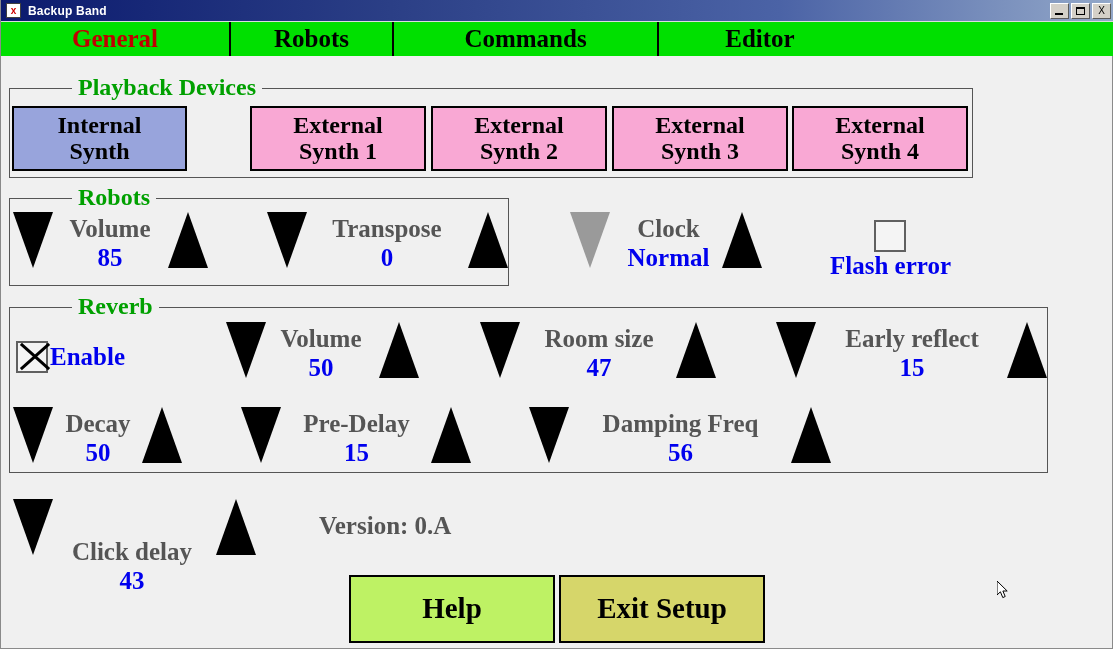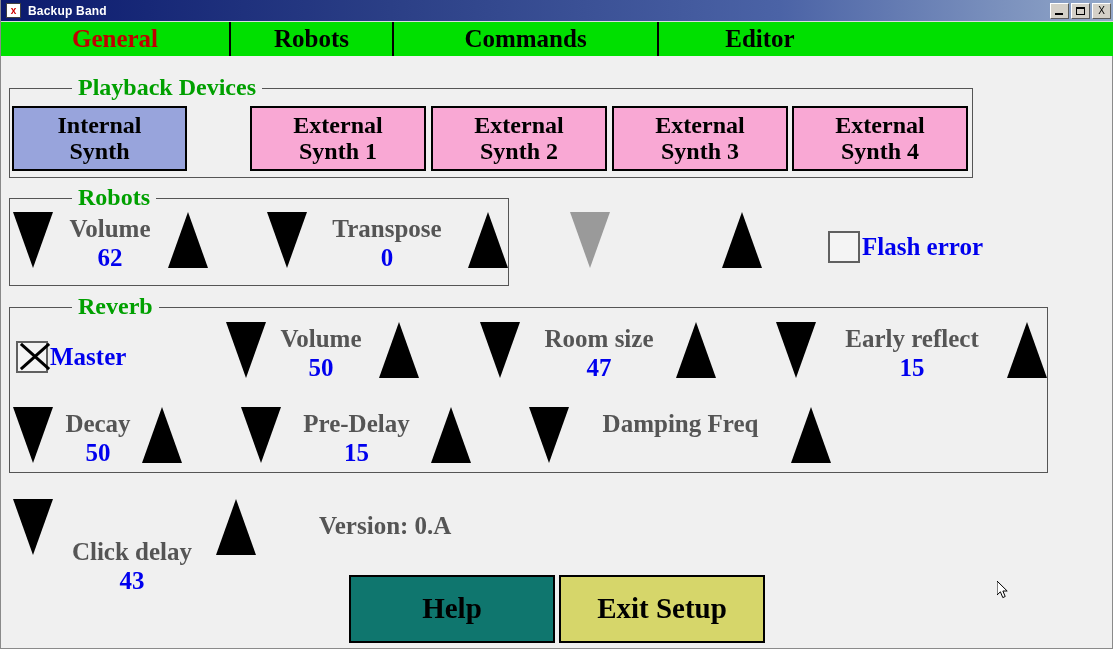--- a/index.html
+++ b/index.html
@@ -308,46 +308,50 @@
     <span class="l2">Synth 4</span>
   </div>
 
   <div class="group" style="left:8px; top:198px; width:500px; height:88px;">
     <div class="legend">Robots</div>
   </div>
 
   <div class="arrow down" style="left:12px; top:212px;"></div>
   <div class="field" style="left:57px; top:216px; width:104px;">
     <span class="lbl">Volume</span>
-    <span class="val">62</span>
+    <span class="val">85</span>
   </div>
   <div class="arrow up" style="left:167px; top:212px;"></div>
 
   <div class="arrow down" style="left:266px; top:212px;"></div>
   <div class="field" style="left:311px; top:216px; width:150px;">
     <span class="lbl">Transpose</span>
     <span class="val">0</span>
   </div>
   <div class="arrow up" style="left:467px; top:212px;"></div>
 
   <div class="arrow down disabled" style="left:569px; top:212px;"></div>
+  <div class="field" style="left:614px; top:216px; width:107px;">
+    <span class="lbl">Clock</span>
+    <span class="val">Normal</span>
+  </div>
   <div class="arrow up" style="left:721px; top:212px;"></div>
 
-  <div class="checkrow" style="left:827px; top:231px;">
+  <div class="checkrow" style="left:827px; top:220px;flex-direction:column;">
     <span class="cbox"></span>
     <span class="cbox-label">Flash error</span>
   </div>
 
   <div class="group" style="left:8px; top:307px; width:1039px; height:166px;">
     <div class="legend">Reverb</div>
   </div>
 
   <div class="checkrow" style="left:15px; top:341px;">
     <span class="cbox checked"></span>
-    <span class="cbox-label">Master</span>
+    <span class="cbox-label">Enable</span>
   </div>
 
   <div class="arrow down" style="left:225px; top:322px;"></div>
   <div class="field" style="left:268px; top:326px; width:104px;">
     <span class="lbl">Volume</span>
     <span class="val">50</span>
   </div>
   <div class="arrow up" style="left:378px; top:322px;"></div>
 
   <div class="arrow down" style="left:479px; top:322px;"></div>
@@ -374,32 +378,33 @@
   <div class="arrow down" style="left:240px; top:407px;"></div>
   <div class="field" style="left:283px; top:411px; width:145px;text-align:center;">
     <span class="lbl">Pre-Delay</span>
     <span class="val">15</span>
   </div>
   <div class="arrow up" style="left:430px; top:407px;"></div>
 
   <div class="arrow down" style="left:528px; top:407px;"></div>
   <div class="field" style="left:571px; top:411px; width:217px;">
     <span class="lbl">Damping Freq</span>
+    <span class="val">56</span>
   </div>
   <div class="arrow up" style="left:790px; top:407px;"></div>
 
   <div class="arrow down" style="left:12px; top:499px;"></div>
   <div class="field" style="left:55px; top:503px; width:152px;margin-top:36px;">
     <span class="lbl">Click delay</span>
     <span class="val">43</span>
   </div>
   <div class="arrow up" style="left:215px; top:499px;"></div>
 
   <div class="version" style="left:318px; top:512px;">Version: 0.A</div>
 
-  <div class="pbtn" style="left:348px; top:575px; width:206px; height:68px; font-size:29px; background:#0f766e;">Help</div>
+  <div class="pbtn" style="left:348px; top:575px; width:206px; height:68px; font-size:29px; background:#bef264;">Help</div>
   <div class="pbtn" style="left:558px; top:575px; width:206px; height:68px; font-size:29px; background:#d6d66a;">Exit Setup</div>
 
   <svg class="cursor" style="left:996px; top:581px;" viewBox="0 0 12 19">
     <polygon points="0,0 0,14 3.4,10.8 5.8,16.6 8.2,15.5 5.9,10 10.2,10" fill="#ffffff" stroke="#000000" stroke-width="1"></polygon>
   </svg>
 
 </div>
 
 </body></html>

